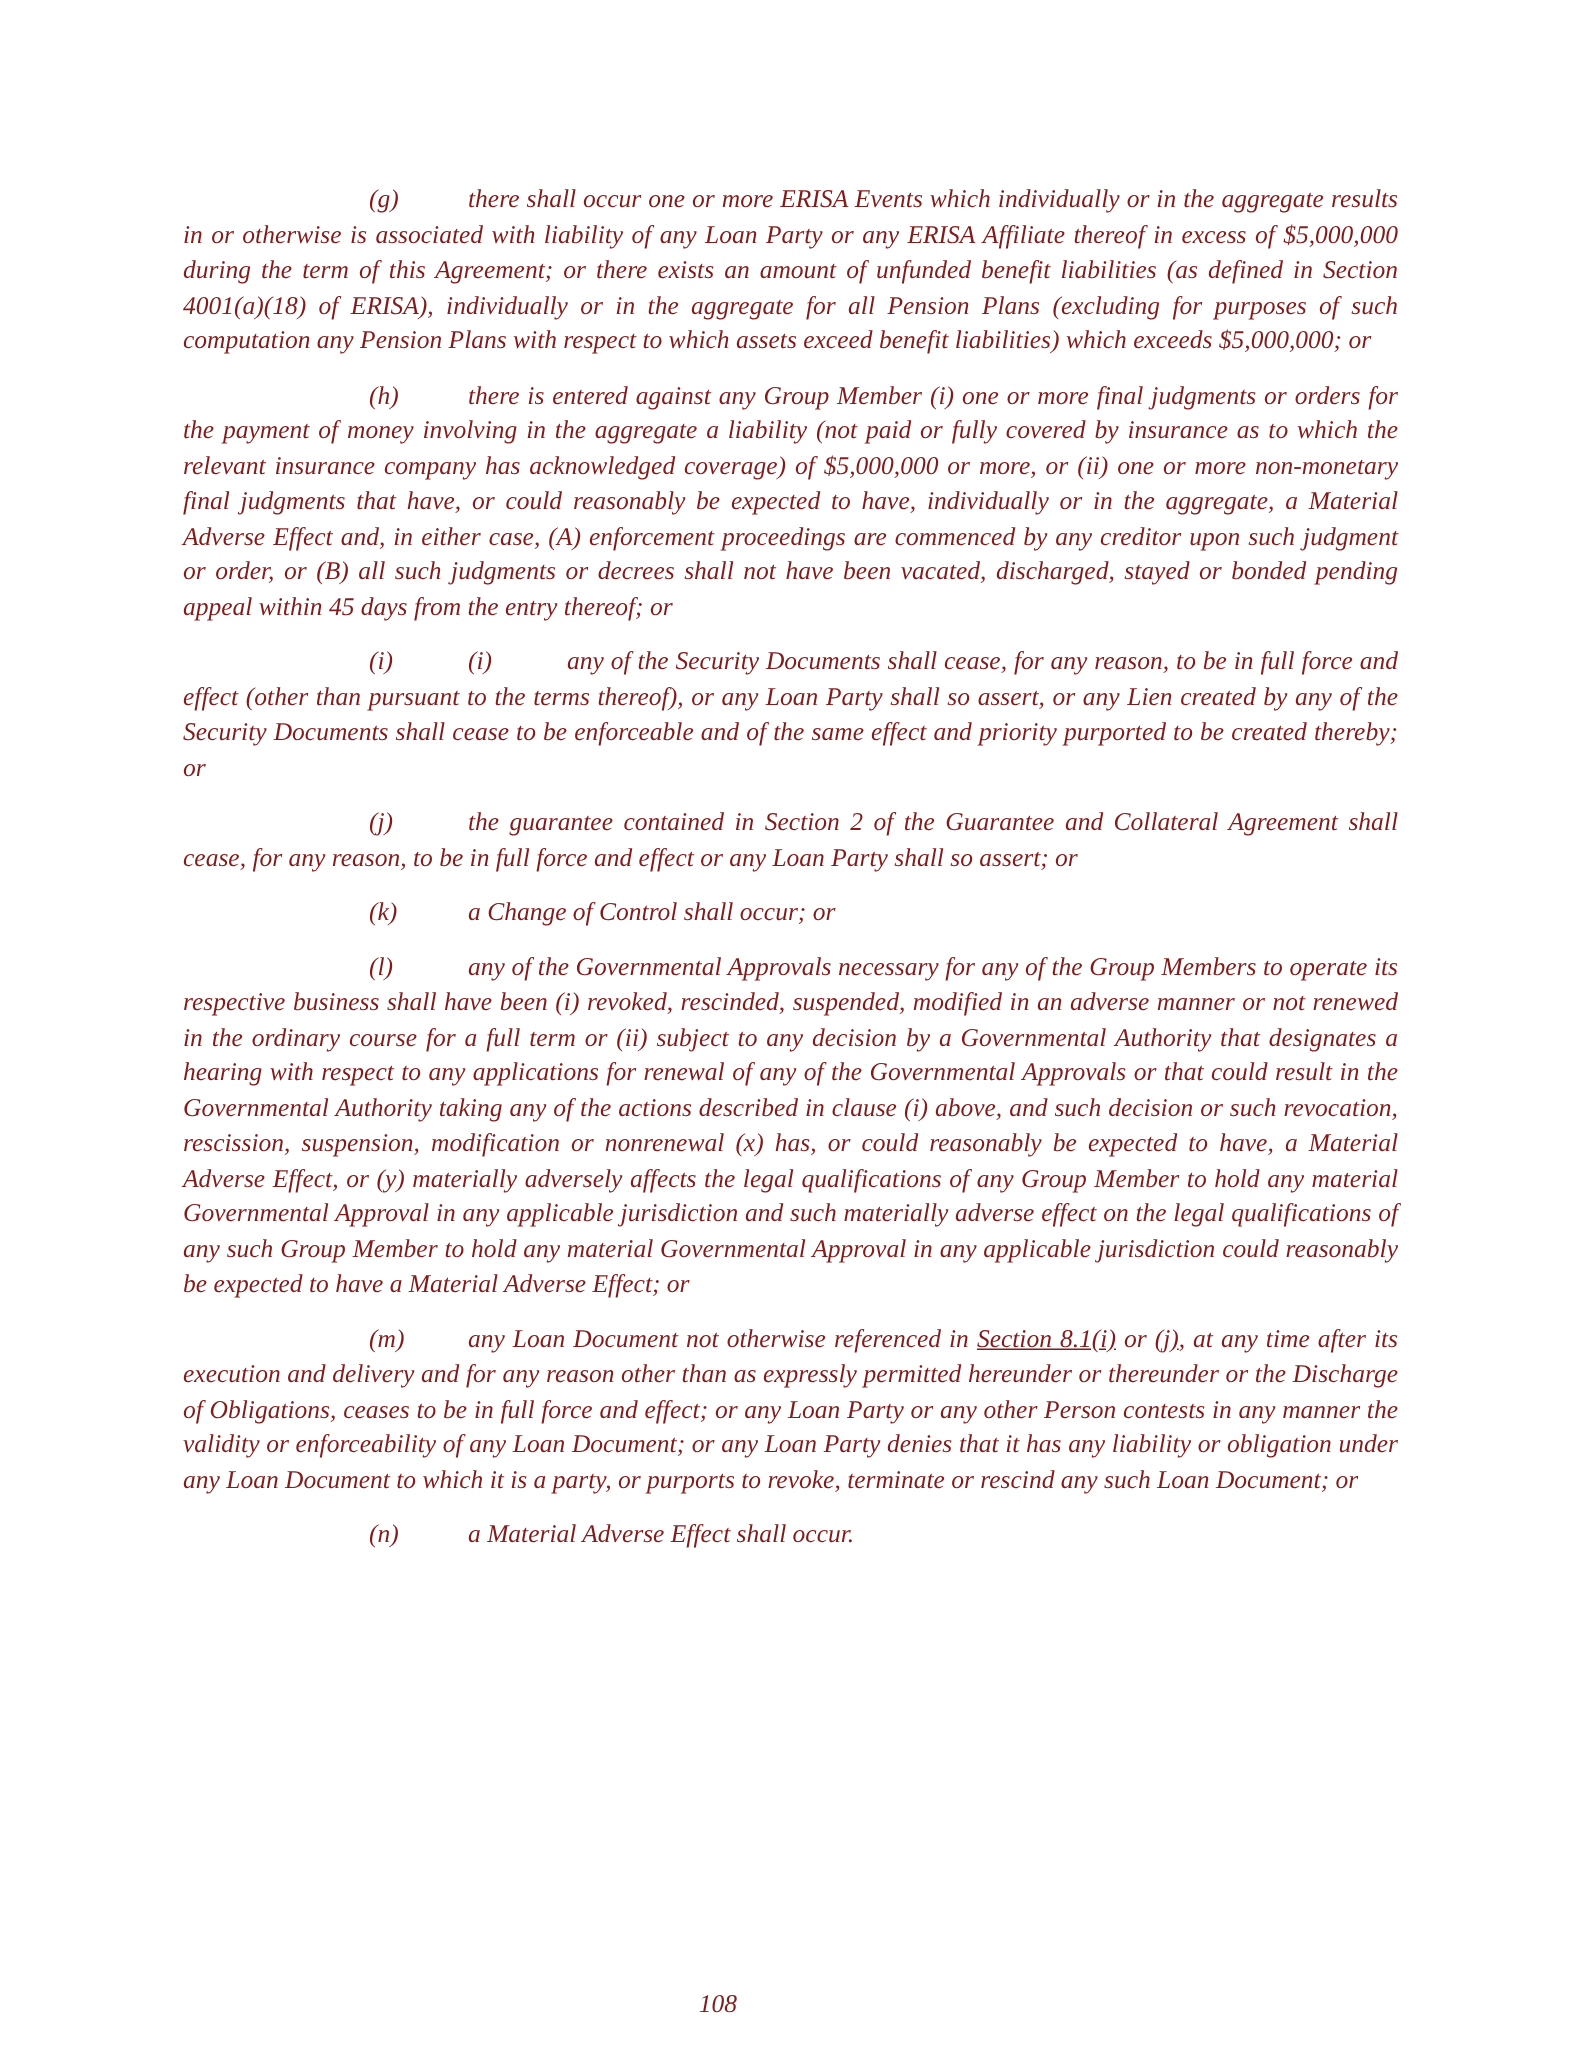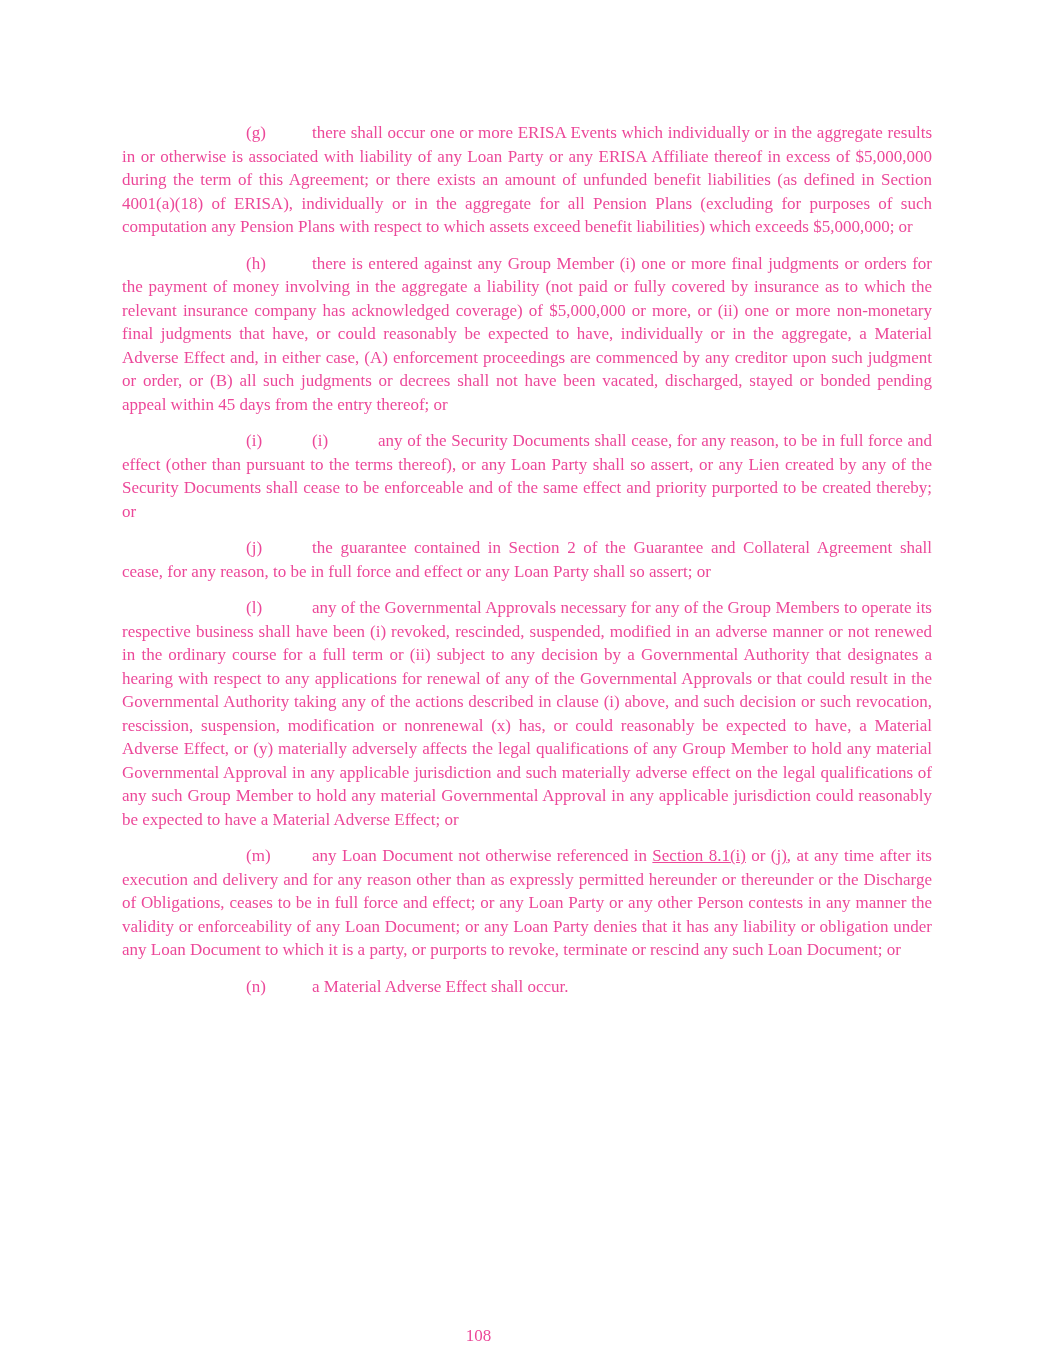--- a/index.html
+++ b/index.html
@@ -5,23 +5,24 @@
   html, body {
     margin: 0;
     padding: 0;
     background: #ffffff;
   }
   .page {
     position: relative;
     width: 957px;
     height: 1365px;
     background: #ffffff;
-    color: #ec4899;
+    color: #7f1d1d;
     font-family: "Liberation Serif", serif;
     overflow: hidden;
+    font-style: italic;
   }
   .content {
     position: absolute;
     left: 122px;
     top: 121px;
     width: 810px;
   }
   p.para {
     margin: 0 0 13px 0;
     font-size: 17px;
@@ -49,18 +50,19 @@
 </style>
 </head>
 <body>
 
 <div class="page">
   <div class="content" id="doc-content">
       <p class="para indent1"><span class="tab-label">(g)</span><span>there shall occur one or more ERISA Events which individually or in the aggregate results in or otherwise is associated with liability of any Loan Party or any ERISA Affiliate thereof in excess of $5,000,000 during the term of this Agreement; or there exists an amount of unfunded benefit liabilities (as defined in Section 4001(a)(18) of ERISA), individually or in the aggregate for all Pension Plans (excluding for purposes of such computation any Pension Plans with respect to which assets exceed benefit liabilities) which exceeds $5,000,000; or</span></p>
       <p class="para indent1"><span class="tab-label">(h)</span><span>there is entered against any Group Member (i) one or more final judgments or orders for the payment of money involving in the aggregate a liability (not paid or fully covered by insurance as to which the relevant insurance company has acknowledged coverage) of $5,000,000 or more, or (ii) one or more non-monetary final judgments that have, or could reasonably be expected to have, individually or in the aggregate, a Material Adverse Effect and, in either case, (A) enforcement proceedings are commenced by any creditor upon such judgment or order, or (B) all such judgments or decrees shall not have been vacated, discharged, stayed or bonded pending appeal within 45 days from the entry thereof; or</span></p>
       <p class="para indent1"><span class="tab-label">(i)</span><span class="tab-label">(i)</span><span>any of the Security Documents shall cease, for any reason, to be in full force and effect (other than pursuant to the terms thereof), or any Loan Party shall so assert, or any Lien created by any of the Security Documents shall cease to be enforceable and of the same effect and priority purported to be created thereby; or</span></p>
       <p class="para indent1"><span class="tab-label">(j)</span><span>the guarantee contained in Section 2 of the Guarantee and Collateral Agreement shall cease, for any reason, to be in full force and effect or any Loan Party shall so assert; or</span></p>
+      <p class="para indent1"><span class="tab-label">(k)</span><span>a Change of Control shall occur; or</span></p>
       <p class="para indent1"><span class="tab-label">(l)</span><span>any of the Governmental Approvals necessary for any of the Group Members to operate its respective business shall have been (i) revoked, rescinded, suspended, modified in an adverse manner or not renewed in the ordinary course for a full term or (ii) subject to any decision by a Governmental Authority that designates a hearing with respect to any applications for renewal of any of the Governmental Approvals or that could result in the Governmental Authority taking any of the actions described in clause (i) above, and such decision or such revocation, rescission, suspension, modification or nonrenewal (x) has, or could reasonably be expected to have, a Material Adverse Effect, or (y) materially adversely affects the legal qualifications of any Group Member to hold any material Governmental Approval in any applicable jurisdiction and such materially adverse effect on the legal qualifications of any such Group Member to hold any material Governmental Approval in any applicable jurisdiction could reasonably be expected to have a Material Adverse Effect; or</span></p>
       <p class="para indent1"><span class="tab-label">(m)</span><span>any Loan Document not otherwise referenced in </span><span class="seg-underline">Section 8.1(i)</span><span> or </span><span class="seg-underline">(j)</span><span>, at any time after its execution and delivery and for any reason other than as expressly permitted hereunder or thereunder or the Discharge of Obligations, ceases to be in full force and effect; or any Loan Party or any other Person contests in any manner the validity or enforceability of any Loan Document; or any Loan Party denies that it has any liability or obligation under any Loan Document to which it is a party, or purports to revoke, terminate or rescind any such Loan Document; or</span></p>
       <p class="para indent1"><span class="tab-label">(n)</span><span>a Material Adverse Effect shall occur.</span></p>
     </div>
   <div class="footer">108</div>
 </div>
 
 </body></html>

